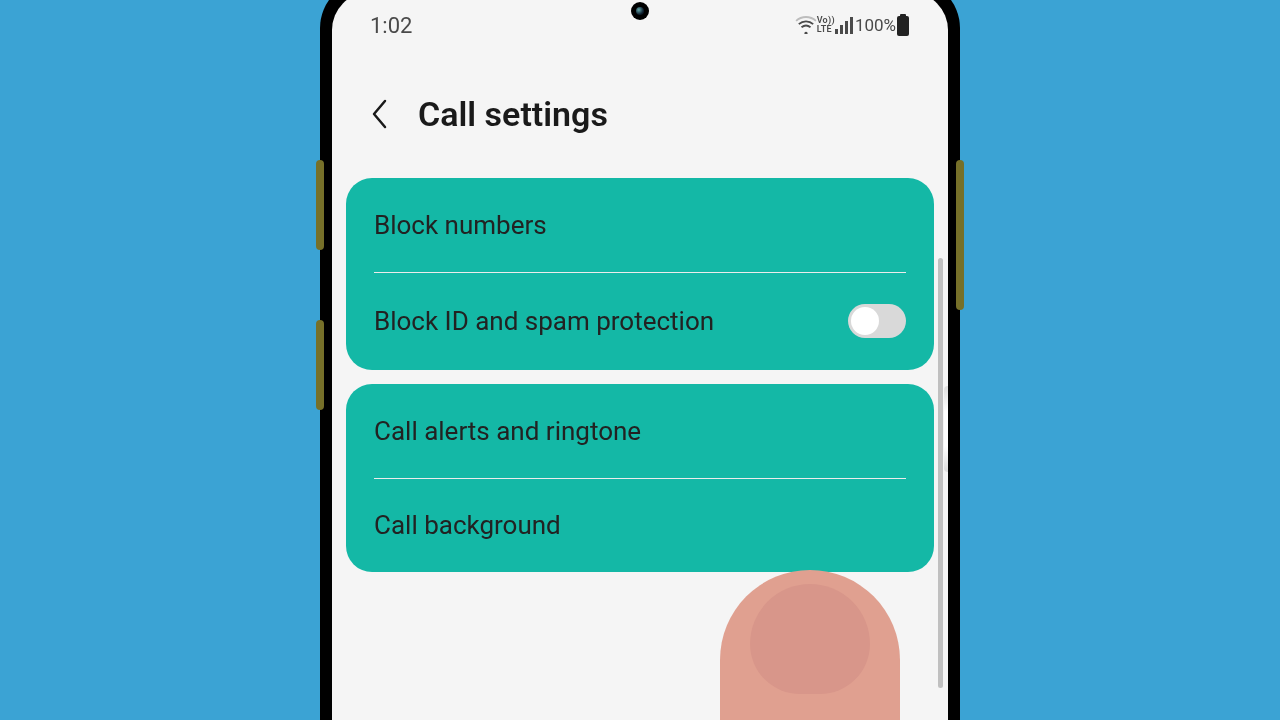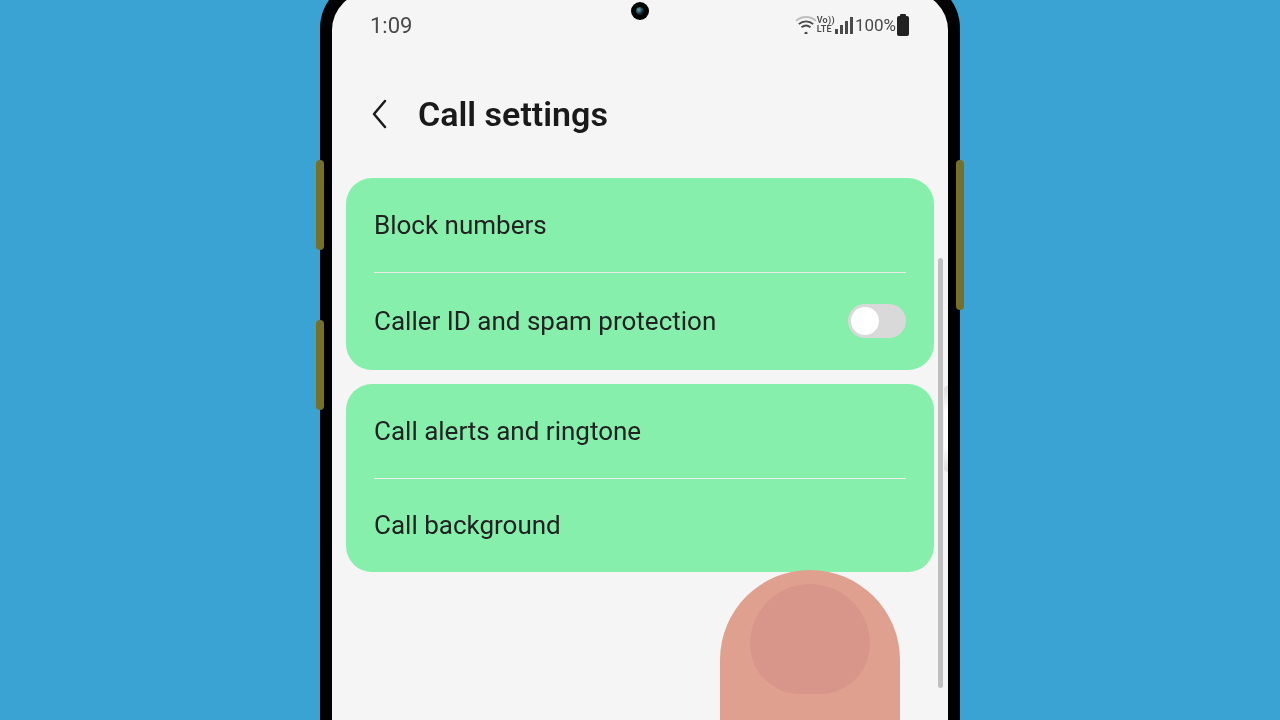--- a/index.html
+++ b/index.html
@@ -108,21 +108,21 @@
     display: flex;
     align-items: center;
     justify-content: center;
   }
   .title {
     font-size: 34px;
     font-weight: 600;
     color: #1a1a1a;
   }
   .card {
-    background: #86efac;
+    background: #14b8a6;
     margin: 0 14px 14px 14px;
     border-radius: 26px;
     overflow: hidden;
   }
   .row {
     display: flex;
     align-items: center;
     justify-content: space-between;
     padding: 32px 28px;
     position: relative;
@@ -206,21 +206,21 @@
 
 <div class="phone">
   <div class="phone-btn-left-1"></div>
   <div class="phone-btn-left-2"></div>
   <div class="phone-btn-right"></div>
 
   <div class="screen">
     <div class="camera"></div>
 
     <div class="status-bar">
-      <span>1:09</span>
+      <span>1:02</span>
       <div class="status-right">
         <span>
           <svg width="22" height="18" viewBox="0 0 24 20">
             <path d="M12 17.5 a1.8 1.8 0 1 0 0.001 0z" fill="#4a4a4a"></path>
             <path d="M4 9 a12 12 0 0 1 16 0" stroke="#4a4a4a" stroke-width="2" fill="none"></path>
             <path d="M7 12.5 a8 8 0 0 1 10 0" stroke="#4a4a4a" stroke-width="2" fill="none"></path>
             <path d="M1 5.5 a16 16 0 0 1 22 0" stroke="#bdbdbd" stroke-width="2" fill="none"></path>
           </svg>
         </span>
         <span class="volte">
@@ -252,21 +252,21 @@
         </svg>
       </div>
       <div class="title">Call settings</div>
     </div>
 
     <div class="card">
       <div class="row">
         <span class="row-label">Block numbers</span>
       </div>
       <div class="row">
-        <span class="row-label">Caller ID and spam protection</span>
+        <span class="row-label">Block ID and spam protection</span>
         <div class="toggle"></div>
       </div>
     </div>
 
     <div class="card">
       <div class="row">
         <span class="row-label">Call alerts and ringtone</span>
       </div>
       <div class="row">
         <span class="row-label">Call background</span>

